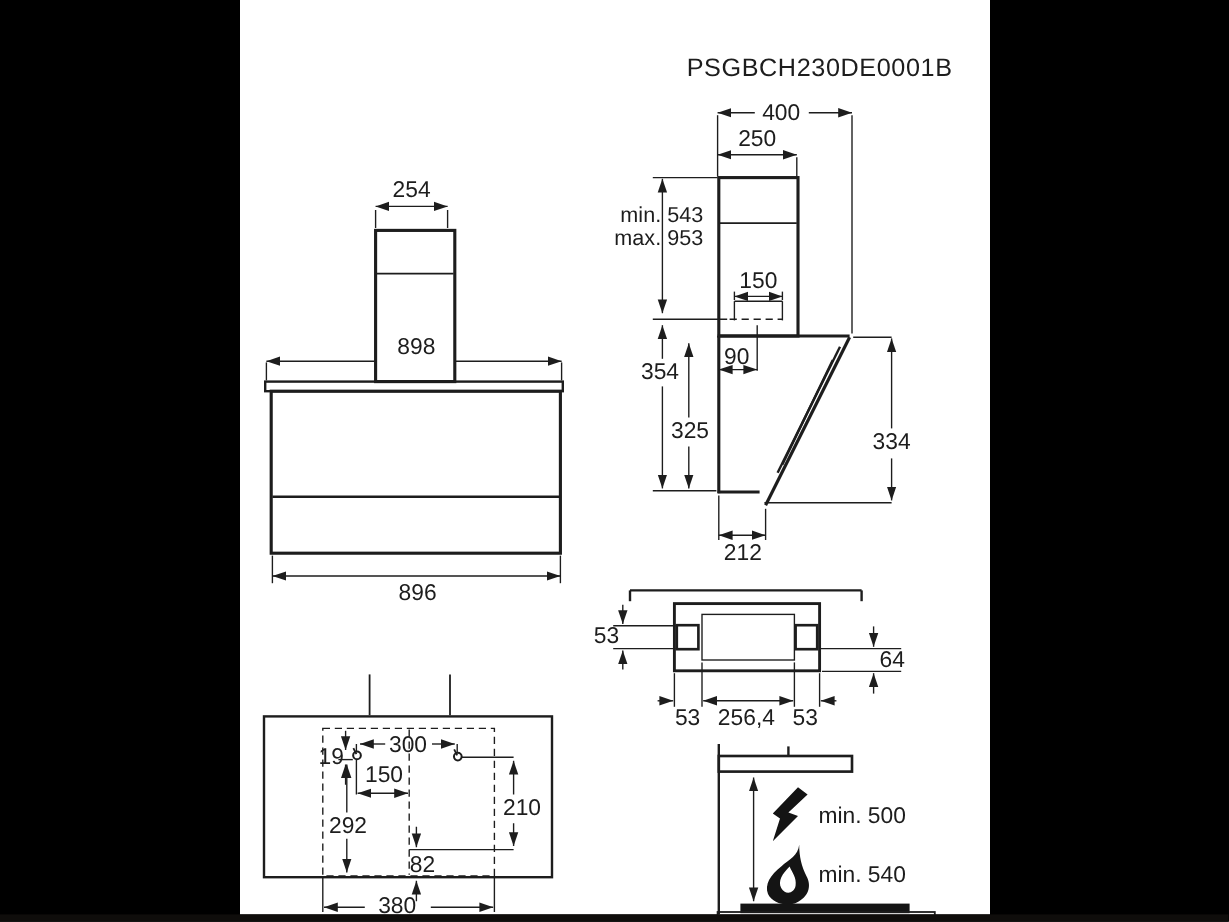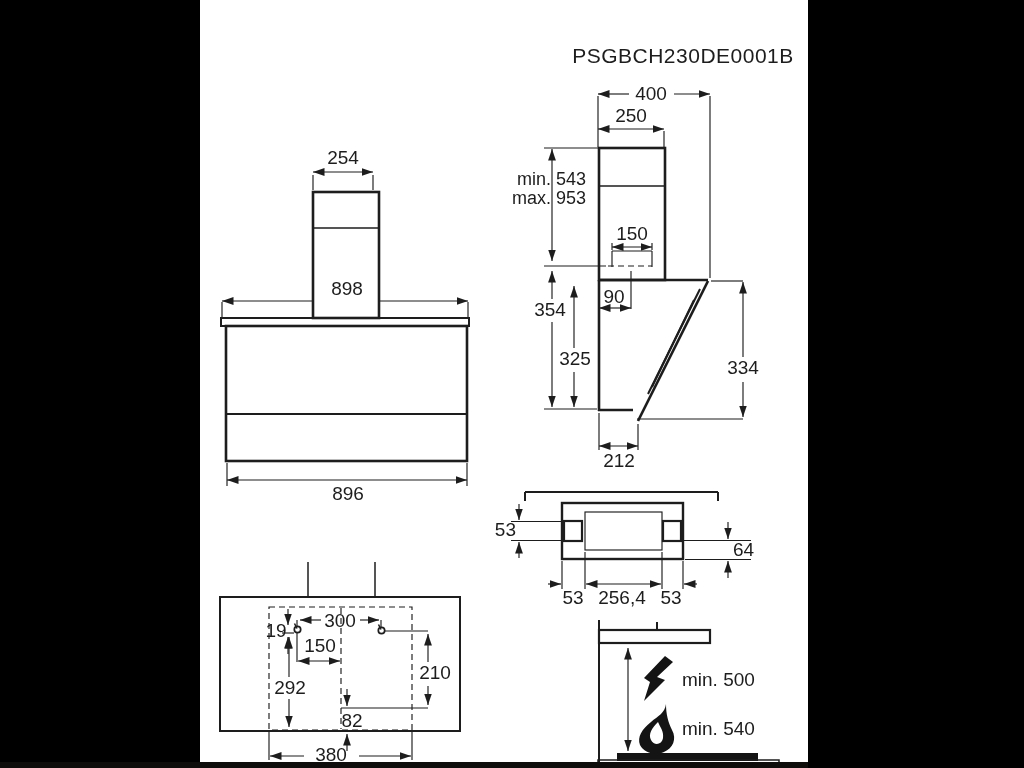--- a/index.html
+++ b/index.html
@@ -1,16 +1,16 @@
 <!DOCTYPE html>
 <html><head>
 <meta charset="utf-8">
 <style>
   html,body{margin:0;padding:0;background:#000;}
-  .stage{position:relative;width:808px;height:768px;background:#000;overflow:hidden;font-family:"Liberation Sans",sans-serif;}
+  .stage{position:relative;width:1024px;height:768px;background:#000;overflow:hidden;font-family:"Liberation Sans",sans-serif;}
   svg{position:absolute;left:0;top:0;display:block;}
   svg text{font-family:"Liberation Sans",sans-serif;fill:#1d1d1d;font-size:19px;}
   svg text.small{font-size:18px;}
   svg text.title{font-size:21px;letter-spacing:.5px;}
   .ln{stroke:#1d1d1d;fill:none;}
   .thick{stroke-width:2.6;}
   .med{stroke-width:2;}
   .mid{stroke-width:1.5;}
   .thin{stroke-width:1.15;}
   .dsh{stroke-dasharray:6 4;}

